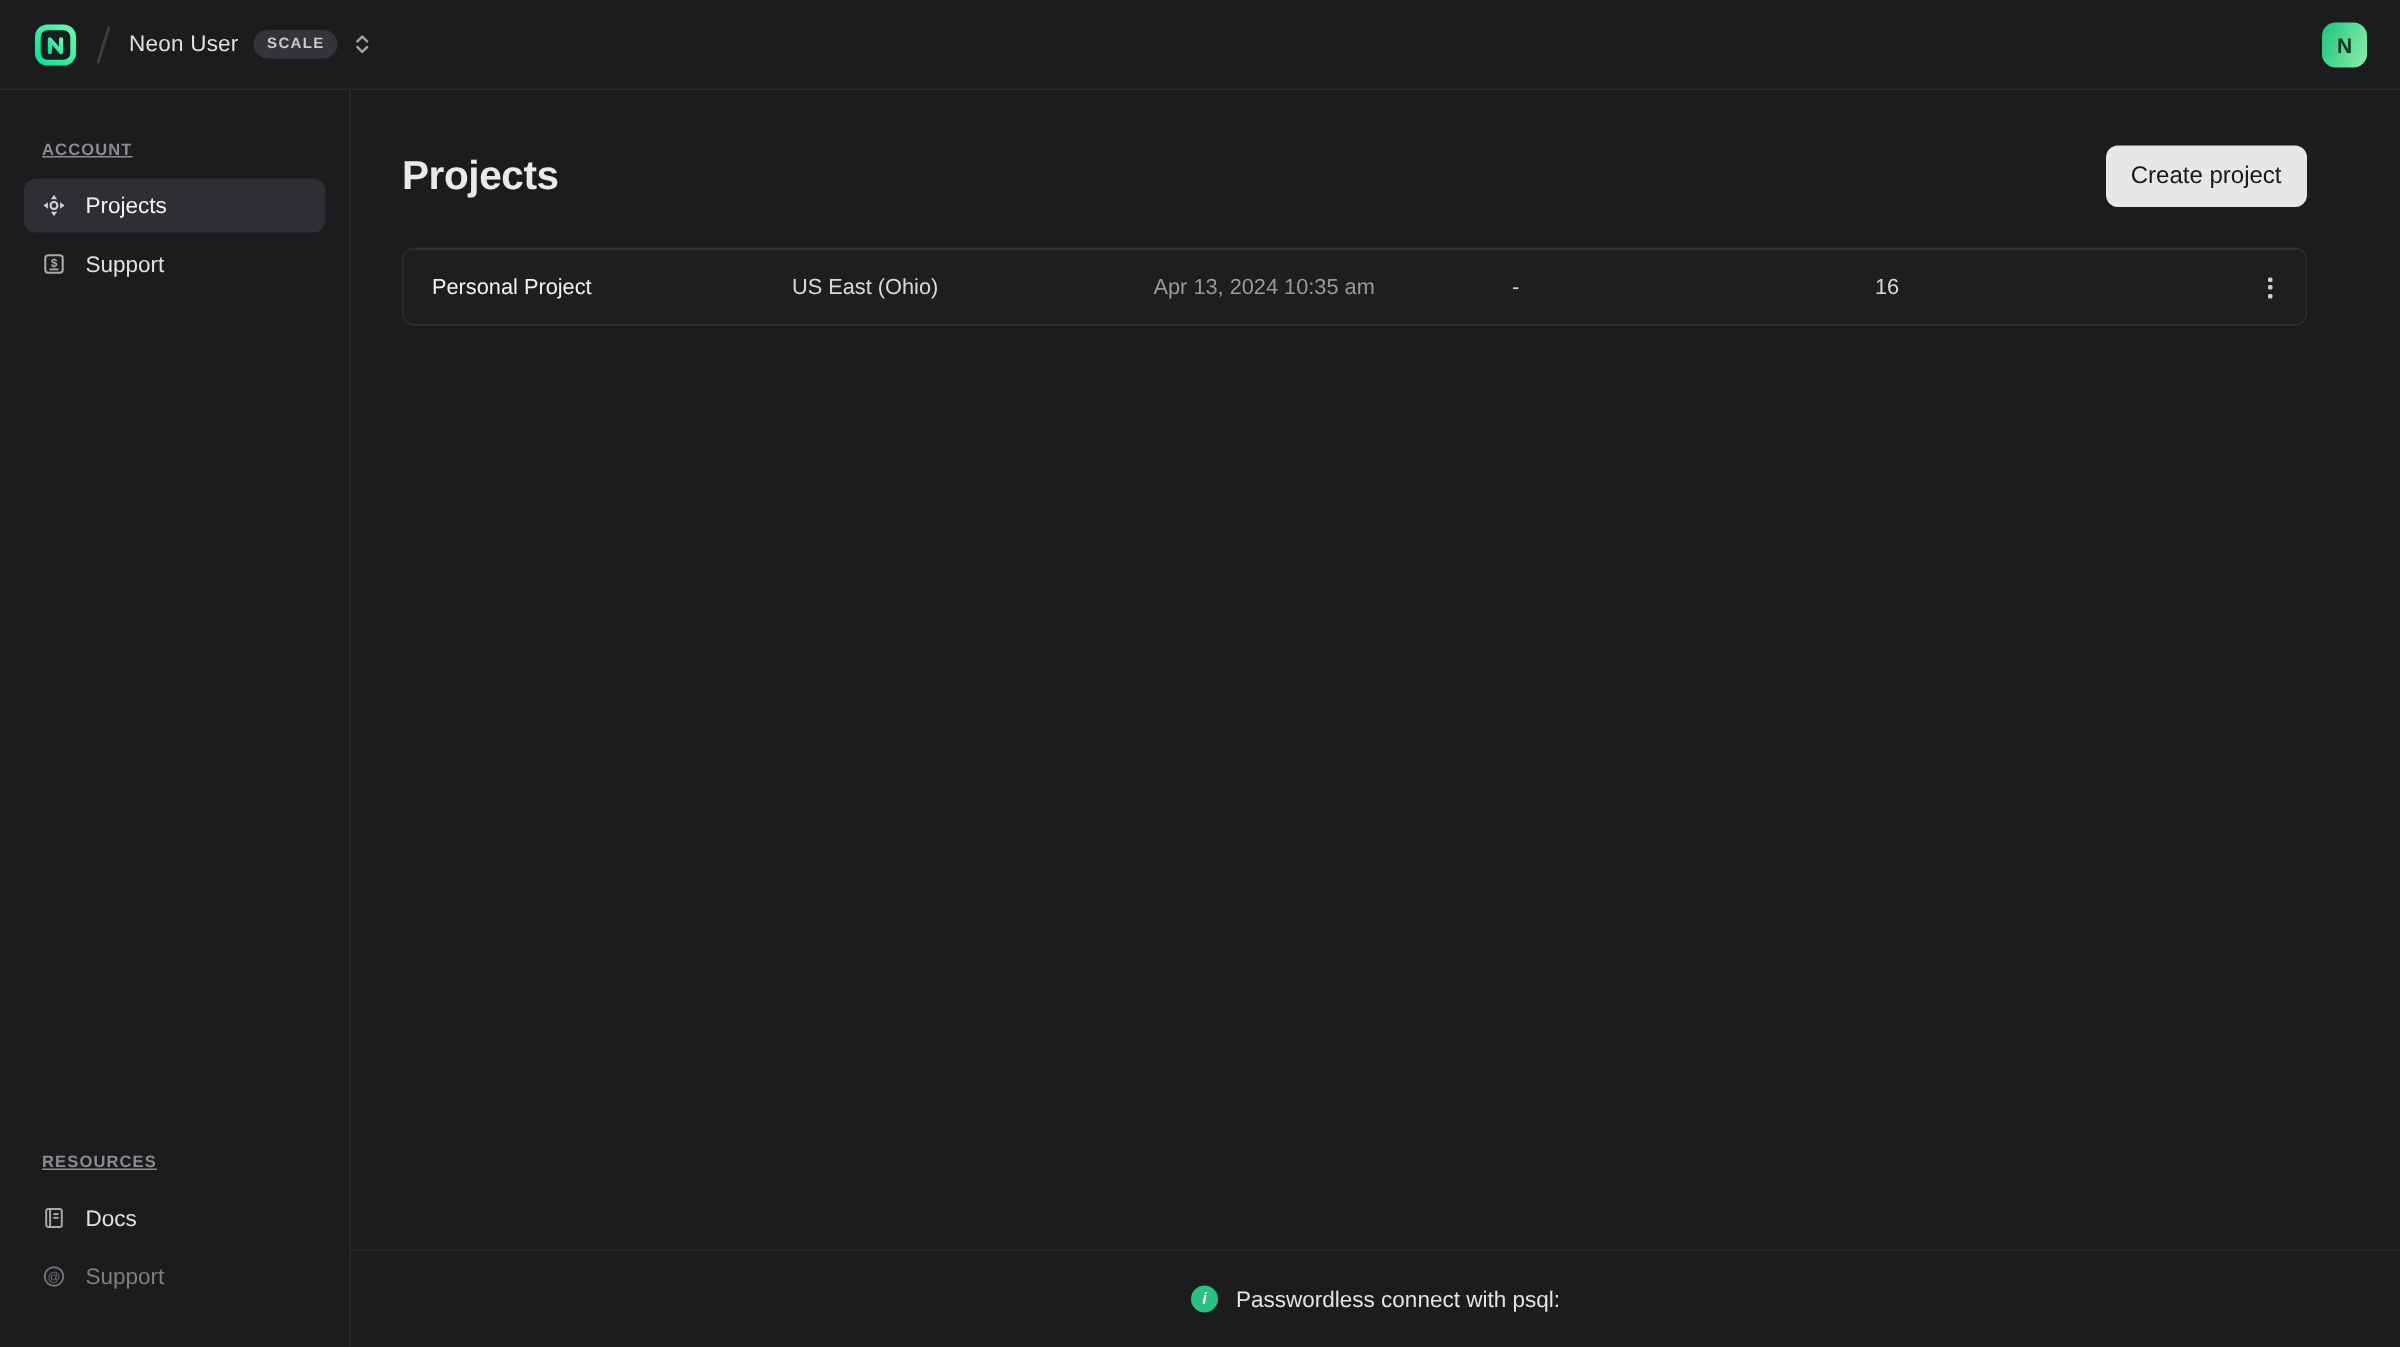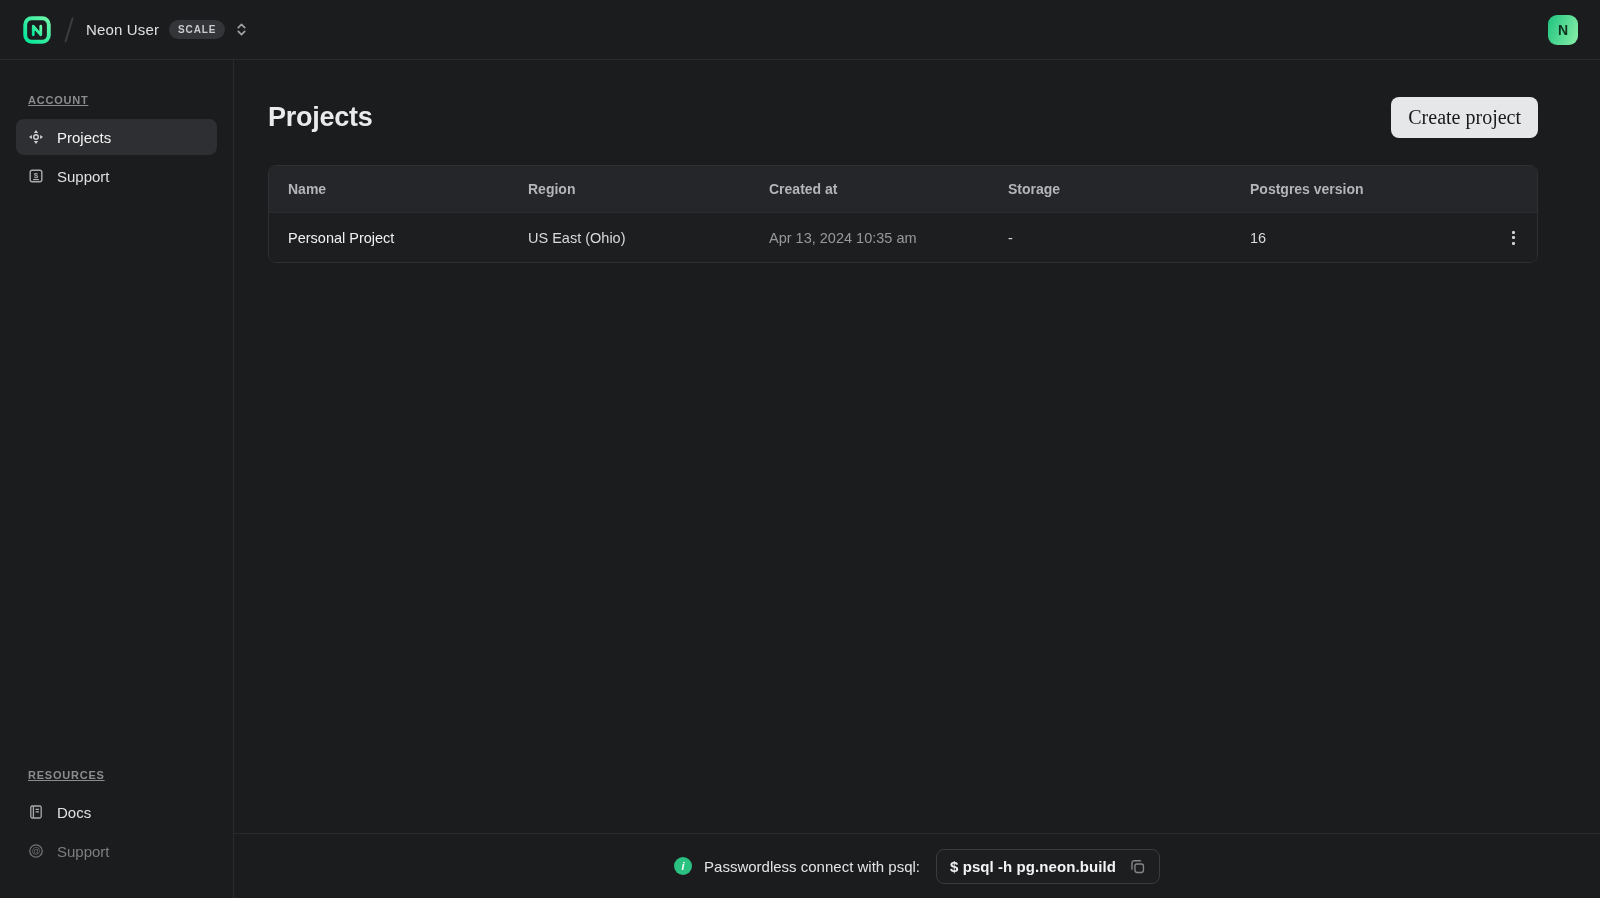--- a/index.html
+++ b/index.html
@@ -60,21 +60,21 @@
   .nav-item.muted .ni-icon { color:#737477; }
   
   .main { flex:1; display:flex; flex-direction:column; min-width:0; }
   .content { flex:1; padding:37px 62px 0 34px; }
   .page-header { display:flex; align-items:center; justify-content:space-between; }
   .page-title { font-size:27px; font-weight:700; color:#e9eaec; letter-spacing:-.01em; }
   .create-btn {
     height:41px; padding:0 17px;
     background:#e6e7e9; color:#18191b;
     border:none; border-radius:8px;
-    font-family:Liberation Serif, serif; font-size:20px; font-weight:500;
+    font-family:Liberation Sans, sans-serif; font-size:16px; font-weight:500;
     cursor:pointer;
   }
   
   .table {
     margin-top:27px;
     border:1px solid #2f3033; border-radius:8px;
     overflow:hidden; background:#1d1e20;
   }
   .tr {
     display:grid;
@@ -211,50 +211,33 @@
   </nav>
 
   <div class="main">
     <div class="content">
       <div class="page-header">
         <h1 class="page-title">Projects</h1>
         <button class="create-btn">Create project</button>
       </div>
 
       <div class="table">
-        <div class="tr thead">
-          <div class="th">Name</div>
-          <div class="th">Region</div>
-          <div class="th">Created at</div>
-          <div class="th">Storage</div>
-          <div class="th">Postgres version</div>
-          <div></div>
-        </div>
         <div class="tr trow">
           <div class="cell cell-name">Personal Project</div>
           <div class="cell cell-region">US East (Ohio)</div>
           <div class="cell cell-created">Apr 13, 2024 10:35 am</div>
           <div class="cell cell-storage">-</div>
           <div class="cell cell-pg">16</div>
           <button class="kebab-btn">
             <span class="dot"></span>
             <span class="dot"></span>
             <span class="dot"></span>
           </button>
         </div>
       </div>
     </div>
 
     <div class="footer">
       <span class="info-icon">i</span>
       <span class="footer-label">Passwordless connect with psql:</span>
-      <div class="cmd-box">
-        <span class="cmd-text">$ psql -h pg.neon.build</span>
-        <button class="copy-btn">
-          <svg width="17" height="17" viewBox="0 0 16 16" fill="none" stroke="currentColor" stroke-width="1.3">
-            <rect x="5.6" y="5.6" width="8" height="8" rx="2"></rect>
-            <path d="M2.8 10.6 V4.6 a2 2 0 0 1 2 -2 h6" stroke-linecap="round"></path>
-          </svg>
-        </button>
-      </div>
     </div>
   </div>
 </div>
 
 </body></html>

